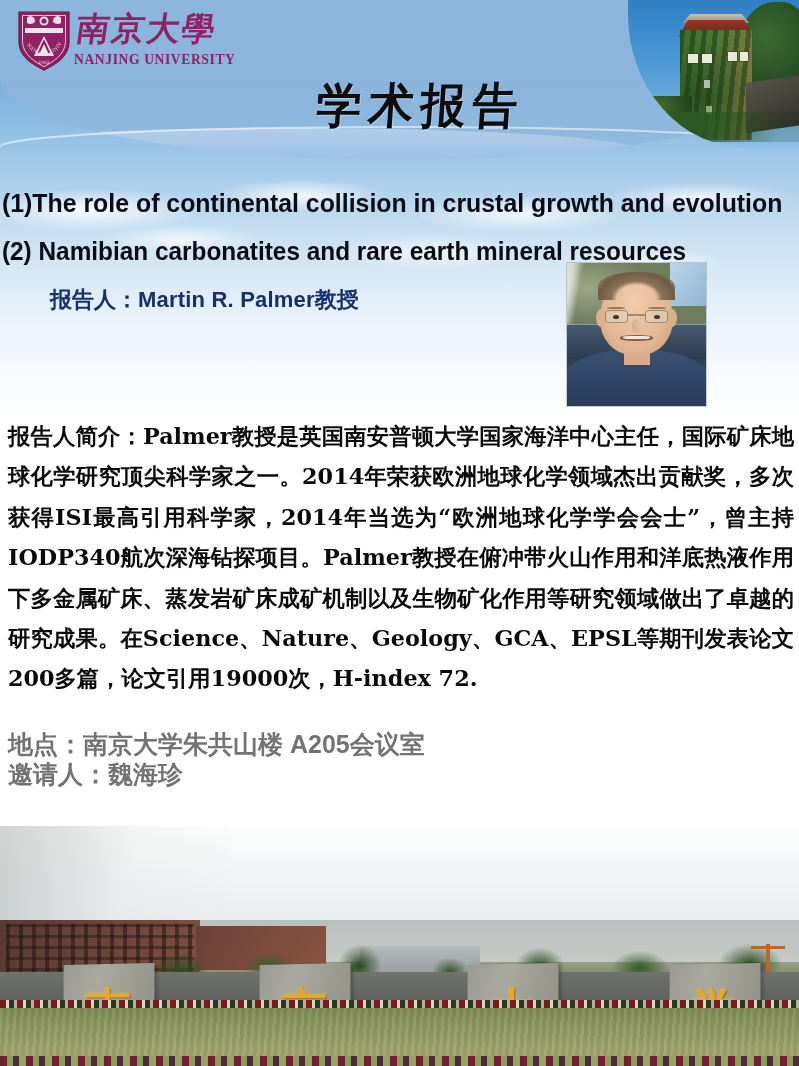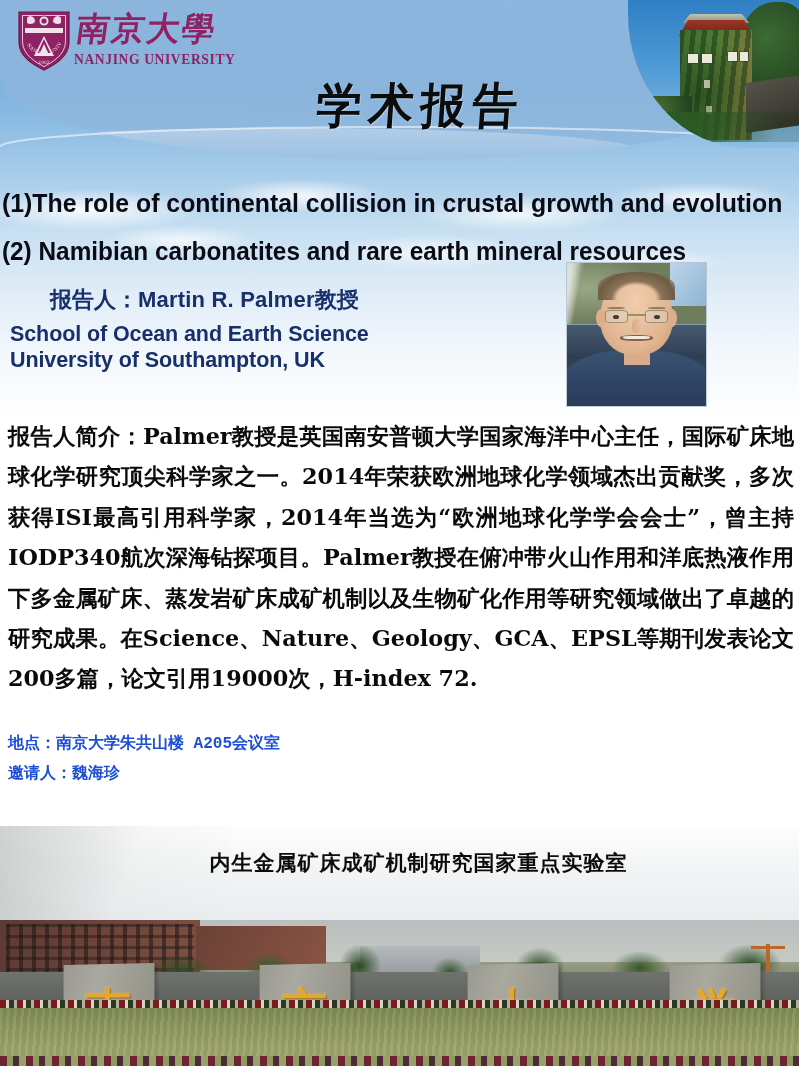--- a/index.html
+++ b/index.html
@@ -169,22 +169,22 @@
     position: absolute; left: 8px; top: 416px; width: 786px;
     font-family: "DejaVu Serif", "Liberation Serif", serif;
     font-size: 22.3px; line-height: 40.4px;
     color: #0a0a0a; text-align: justify; text-justify: inter-character;
     font-weight: bold;
   }
 
   
   .logistics {
     position: absolute; left: 8px; top: 730px; width: 600px;
-    color: #1d4ed8; font-family: Liberation Mono, monospace;
-    font-weight: bold; font-size: 16px; line-height: 29.5px;
+    color: #737373; font-family: Liberation Sans, sans-serif;
+    font-weight: bold; font-size: 25px; line-height: 29.5px;
   }
 
   
   .footer-band {
     position: absolute; left: 0; top: 826px; width: 799px; height: 100px;
     background: linear-gradient(to bottom, #fdfdfd 0%, #f2f4f5 45%, #e9ecee 100%);
   }
   .footer-band::before {
     content: ""; position: absolute; left: 0; top: 0; width: 230px; height: 100px;
     background: linear-gradient(110deg, rgba(120,130,125,.35) 0%, rgba(210,215,212,.15) 55%, rgba(255,255,255,0) 100%);
@@ -340,40 +340,35 @@
     <div class="pt-eye-r"></div>
     <div class="pt-nose"></div>
     <div class="pt-mouth"></div>
     <div class="pt-teeth"></div>
   </div>
 
   <div class="speaker-block">
     <div class="sp-line1">
       <span class="cn">报告人：</span><span class="en">Martin R. Palmer</span><span class="cn">教授</span>
     </div>
-    <div class="sp-aff">
-      <div>School of Ocean and Earth Science</div>
-      <div>University of Southampton, UK</div>
-    </div>
   </div>
 
   <div class="bio"><span>报告人简介：</span><span>Palmer教授是英国南安普顿大学国家海洋中心主任，国际矿床地球化学研究顶尖科学家之一。2014年荣获欧洲地球化学领域杰出贡献奖，多次获得ISI最高引用科学家，2014年当选为“欧洲地球化学学会会士”，曾主持IODP340航次深海钻探项目。Palmer教授在俯冲带火山作用和洋底热液作用下多金属矿床、蒸发岩矿床成矿机制以及生物矿化作用等研究领域做出了卓越的研究成果。在Science、Nature、Geology、GCA、EPSL等期刊发表论文200多篇，论文引用19000次，H-index 72.</span></div>
 
   <div class="logistics">
     <div>
       <span>地点：</span><span>南京大学朱共山楼 A205会议室</span>
     </div>
     <div>
       <span>邀请人：</span><span>魏海珍</span>
     </div>
   </div>
 
   <div class="footer-band"></div>
   <div class="footer-org">
-    <div>内生金属矿床成矿机制研究国家重点实验室</div>
   </div>
 
   <div class="campus">
     <div class="cm-sky"></div>
     <div class="cm-bldg-l"></div>
     <div class="cm-bldg-m"></div>
     <div class="cm-bldg-far"></div>
     <div class="cm-trees"></div>
     <div class="cm-crane"></div>
     <div class="cm-wall"></div>

